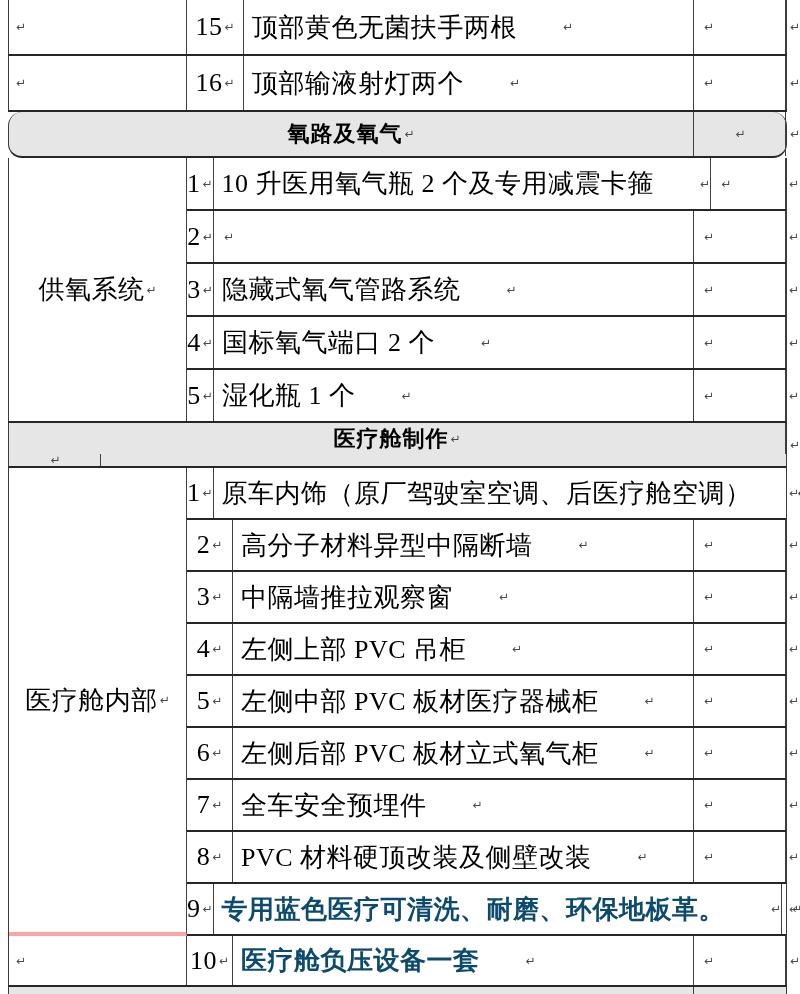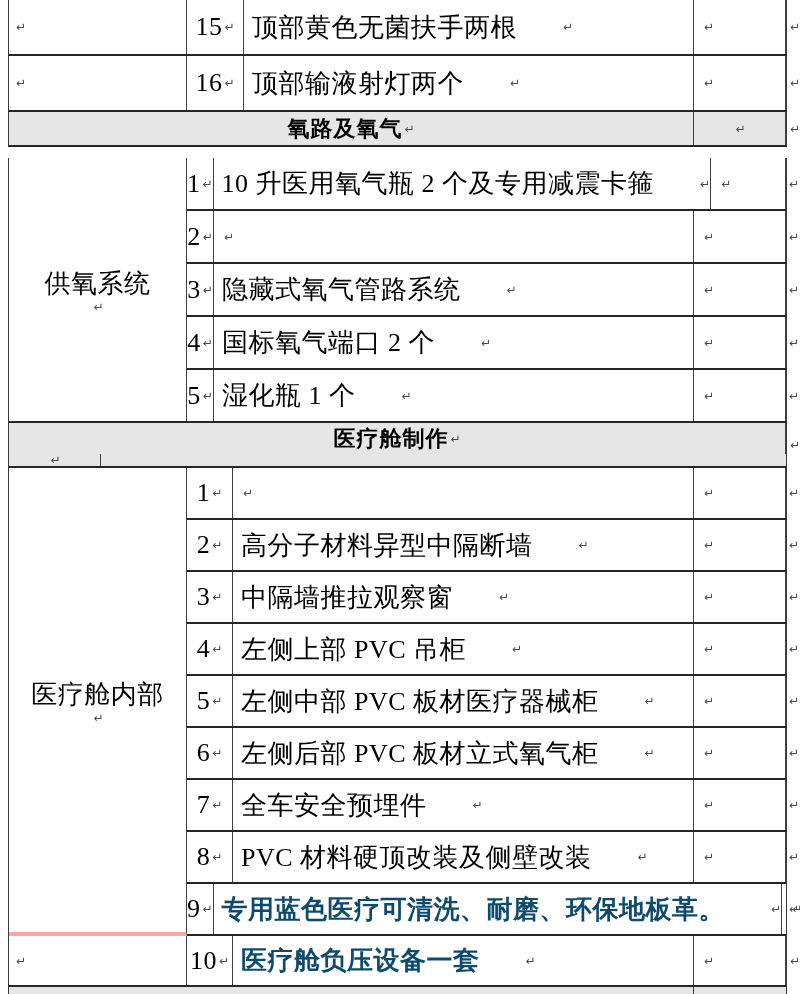--- a/index.html
+++ b/index.html
@@ -11,21 +11,21 @@
 
   .tbl { position:absolute; left:8px; top:0; width:779px; height:994px; }
 
   .band { position:absolute; left:0; width:779px;
           border-left:1px solid #3a3a3a; border-right:1px solid #3a3a3a;
           border-bottom:2px solid #262626; background:#fff; }
   .flexband { display:flex; }
 
   .b-r15 { top:0;    height:56px; }
   .b-r16 { top:56px; height:56px; }
-  .b-g1  { top:112px; height:35px; }
+  .b-g1  { top:112px; height:46px;border-radius:14px; }
   .b-oxy { top:158px; height:265px; }
   .b-g2  { top:423px; height:45px;flex-direction:column; }
   .b-cab { top:468px; height:519px; }
   .b-sliver { top:987px; height:7px; border-bottom:none; display:flex; }
 
   .gray { background:#e6e6e6; }
 
   .c { border-right:1px solid #404040; display:flex; align-items:center; position:relative; }
   .c:last-child { border-right:none; }
   .c1 { width:178px; padding-left:5px; }
@@ -44,21 +44,21 @@
 
   .mark { font-family:"DejaVu Sans",sans-serif; font-size:12px; color:#4a4a4a;
           margin-left:2px; line-height:1; }
 
   .outmark { position:absolute; left:781px; top:50%; transform:translateY(-50%);
              font-family:"DejaVu Sans",sans-serif; font-size:12px; color:#4a4a4a; }
 
   .sec { }
   .sec-label { position:absolute; left:0; top:0; width:178px;
                border-right:1px solid #404040; display:flex; align-items:center;
-               justify-content:center;flex-direction:column; }
+               justify-content:center; }
   .lab-oxy { height:263px; }
   .lab-cab { height:468px; border-bottom:4px solid #fca5a5; }
   .sec-rows { margin-left:178px; }
   .srow { display:flex; border-bottom:2px solid #262626; position:relative; }
   .srow.nb { border-bottom:none; }
   .srow-oxy { height:53px; }
   .srow-oxy.nb { height:51px; }
   .srow-cab { height:52px; }
   .r10row { display:flex; height:49px; position:relative; }
   .srow .outmark { left:auto; right:-13px; }
@@ -213,20 +213,21 @@
           <span class="t">医疗舱内部</span>
           <span class="mark">↵</span>
         </div>
       <div class="sec-rows">
         <div class="srow srow-cab">
           <div class="c num num-cab">
               <span class="t">1</span>
               <span class="mark">↵</span>
             </div>
           <div class="c content">
+              <span class="t">原车内饰（原厂驾驶室空调、后医疗舱空调）</span>
               <span class="mark">↵</span>
             </div>
           <div class="c last">
               <span class="mark">↵</span>
             </div>
           <span class="outmark">↵</span>
         </div>
         <div class="srow srow-cab">
           <div class="c num num-cab">
               <span class="t">2</span>

